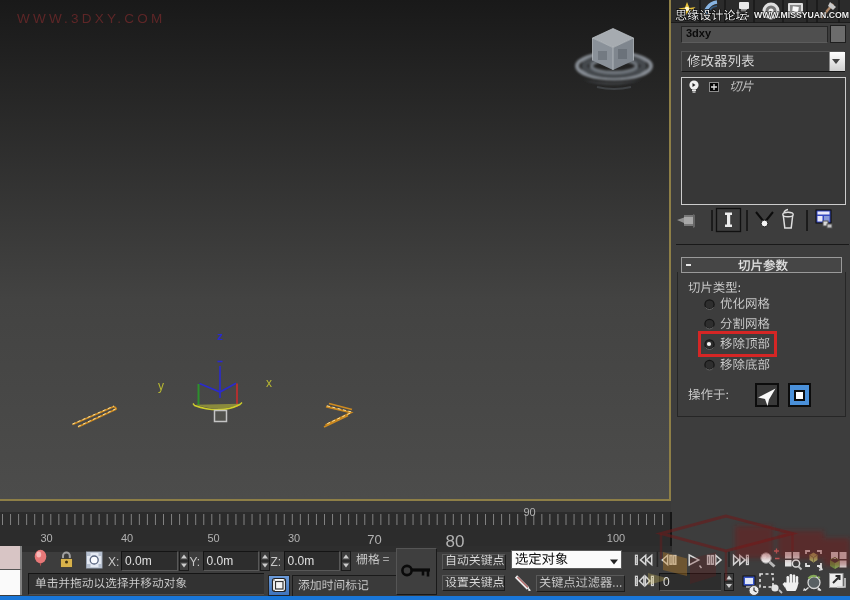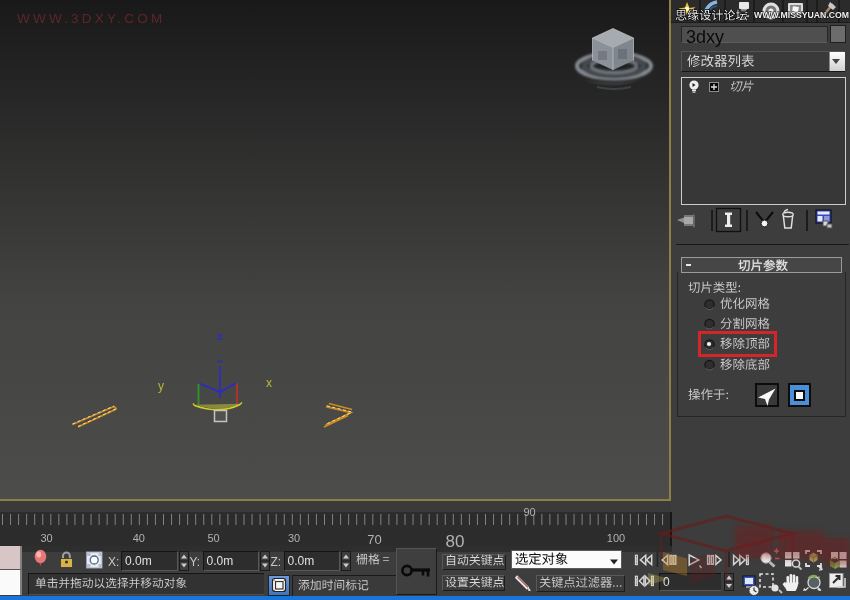--- a/index.html
+++ b/index.html
@@ -84,21 +84,21 @@
 <path d="M159,2 l6,5 -3,3 -5,-4 z" fill="#c8c8c8"></path>
 </g>
   </svg>
 <svg class="ab" style="left:675.0px;top:9.3px;z-index:4" width="75" height="16">
     <path fill="#f0f0f0" stroke="#0d0d0d" stroke-width="1.5" paint-order="stroke" d="M3.5 7.7V10.1C3.5 11.1 3.8 11.4 5.1 11.4C5.4 11.4 7.3 11.4 7.6 11.4C8.7 11.4 9.0 11.0 9.1 9.3C8.9 9.3 8.5 9.1 8.3 9.0C8.2 10.3 8.1 10.5 7.5 10.5C7.1 10.5 5.5 10.5 5.2 10.5C4.5 10.5 4.4 10.5 4.4 10.1V7.7ZM4.6 7.3C5.5 7.8 6.6 8.5 7.1 9.1L7.8 8.4C7.2 7.9 6.1 7.2 5.2 6.7ZM9.0 7.9C9.7 8.8 10.4 10.1 10.6 10.9L11.5 10.5C11.2 9.7 10.5 8.4 9.8 7.5ZM1.9 7.7C1.7 8.6 1.2 9.8 0.6 10.6L1.4 11.0C2.0 10.2 2.4 8.9 2.7 7.9ZM1.8 1.0V6.5H10.2V1.0ZM2.6 4.1H5.6V5.7H2.6ZM6.5 4.1H9.4V5.7H6.5ZM2.6 1.8H5.6V3.4H2.6ZM6.5 1.8H9.4V3.4H6.5Z M12.7 10.0 12.9 10.8C13.9 10.4 15.3 9.9 16.6 9.3L16.4 8.6C15.0 9.1 13.6 9.7 12.7 10.0ZM18.1 0.5C17.9 1.4 17.6 2.7 17.4 3.5H21.2L21.0 4.3H16.5V5.1H19.3C18.5 5.6 17.4 6.1 16.4 6.4C16.6 6.6 16.8 6.9 16.9 7.1C17.5 6.8 18.2 6.5 18.9 6.1C19.1 6.3 19.3 6.6 19.5 6.8C18.8 7.4 17.6 7.9 16.6 8.2C16.8 8.4 17.0 8.7 17.1 8.9C18.0 8.5 19.1 7.9 19.8 7.4C20.0 7.6 20.1 7.9 20.1 8.1C19.3 9.0 17.7 10.0 16.4 10.4C16.6 10.6 16.8 10.8 16.9 11.0C18.1 10.6 19.4 9.8 20.3 8.9C20.4 9.7 20.3 10.4 20.0 10.6C19.8 10.8 19.6 10.9 19.4 10.9C19.1 10.9 18.9 10.8 18.5 10.8C18.7 11.0 18.7 11.4 18.7 11.6C19.0 11.6 19.3 11.6 19.5 11.6C20.0 11.6 20.3 11.5 20.5 11.2C21.2 10.7 21.4 9.1 20.8 7.6L21.5 7.3C21.8 8.8 22.3 10.2 23.2 11.0C23.3 10.8 23.6 10.5 23.8 10.3C22.9 9.7 22.4 8.4 22.2 7.0C22.6 6.7 23.1 6.5 23.4 6.2L22.8 5.7C22.3 6.1 21.3 6.6 20.5 7.0C20.3 6.6 19.9 6.1 19.5 5.8C19.8 5.5 20.1 5.3 20.4 5.1H23.7V4.3H21.8C22.0 3.4 22.2 2.2 22.4 1.3L21.8 1.2L21.6 1.3H18.8L19.0 0.6ZM21.5 1.9 21.3 2.9H18.4L18.6 1.9ZM12.9 5.5C13.0 5.4 13.3 5.4 14.8 5.2C14.3 6.0 13.8 6.6 13.6 6.9C13.2 7.3 12.9 7.6 12.7 7.7C12.8 7.9 12.9 8.3 13.0 8.4C13.2 8.3 13.6 8.1 16.3 7.4C16.3 7.2 16.3 6.9 16.3 6.7L14.3 7.2C15.1 6.1 15.9 4.8 16.6 3.5L15.9 3.1C15.7 3.5 15.5 4.0 15.2 4.4L13.8 4.5C14.5 3.5 15.2 2.2 15.8 0.9L15.0 0.6C14.5 2.0 13.6 3.6 13.3 4.0C13.0 4.4 12.8 4.7 12.6 4.7C12.7 5.0 12.8 5.4 12.9 5.5Z M25.7 1.3C26.3 1.8 27.1 2.6 27.5 3.2L28.1 2.5C27.7 2.0 26.9 1.2 26.3 0.7ZM24.7 4.3V5.2H26.4V9.5C26.4 10.1 26.1 10.5 25.8 10.6C26.0 10.8 26.2 11.2 26.3 11.4C26.5 11.1 26.8 10.9 29.0 9.3C28.9 9.1 28.7 8.8 28.7 8.5L27.3 9.5V4.3ZM30.1 0.9V2.3C30.1 3.2 29.9 4.2 28.3 4.9C28.4 5.0 28.8 5.4 28.9 5.6C30.6 4.7 31.0 3.4 31.0 2.3V1.8H33.1V3.7C33.1 4.6 33.3 5.0 34.2 5.0C34.3 5.0 34.9 5.0 35.1 5.0C35.3 5.0 35.6 5.0 35.7 4.9C35.7 4.7 35.6 4.4 35.6 4.1C35.5 4.2 35.2 4.2 35.1 4.2C34.9 4.2 34.4 4.2 34.2 4.2C34.0 4.2 34.0 4.1 34.0 3.7V0.9ZM33.9 6.7C33.5 7.6 32.9 8.4 32.1 9.1C31.2 8.4 30.6 7.6 30.2 6.7ZM28.8 5.8V6.7H29.5L29.3 6.7C29.8 7.9 30.5 8.8 31.3 9.6C30.4 10.2 29.4 10.6 28.3 10.8C28.5 11.0 28.7 11.4 28.8 11.6C29.9 11.3 31.0 10.8 32.0 10.2C32.9 10.9 34.0 11.3 35.3 11.7C35.4 11.4 35.7 11.0 35.9 10.8C34.7 10.6 33.7 10.2 32.8 9.6C33.8 8.7 34.6 7.6 35.1 6.0L34.5 5.8L34.4 5.8Z M38.0 1.3C38.6 1.8 39.5 2.7 39.9 3.2L40.5 2.5C40.1 2.0 39.2 1.2 38.6 0.7ZM36.9 4.3V5.2H38.8V9.5C38.8 10.0 38.4 10.4 38.2 10.6C38.3 10.7 38.6 11.1 38.7 11.4C38.9 11.1 39.2 10.9 41.5 9.2C41.4 9.1 41.2 8.7 41.2 8.4L39.7 9.5V4.3ZM43.9 0.5V4.5H40.8V5.4H43.9V11.6H44.8V5.4H47.9V4.5H44.8V0.5Z M49.7 1.4C50.4 2.0 51.4 2.8 51.8 3.4L52.4 2.7C52.0 2.2 51.0 1.3 50.3 0.8ZM55.9 0.5C55.3 1.9 54.1 3.7 52.2 4.9C52.4 5.1 52.7 5.4 52.8 5.6C54.3 4.5 55.5 3.2 56.2 1.9C57.1 3.3 58.4 4.7 59.6 5.5C59.7 5.3 60.0 5.0 60.2 4.8C59.0 4.0 57.5 2.5 56.7 1.1L56.9 0.6ZM58.2 5.5C57.3 6.1 56.0 6.8 54.9 7.4V4.9H54.0V9.9C54.0 11.0 54.3 11.3 55.6 11.3C55.9 11.3 57.9 11.3 58.2 11.3C59.3 11.3 59.6 10.8 59.7 9.1C59.5 9.1 59.1 8.9 58.9 8.8C58.8 10.2 58.7 10.5 58.1 10.5C57.7 10.5 56.0 10.5 55.7 10.5C55.0 10.5 54.9 10.4 54.9 9.9V8.3C56.1 7.8 57.6 7.0 58.8 6.2ZM50.7 11.4V11.4C50.9 11.1 51.2 10.8 53.2 9.2C53.1 9.1 52.9 8.7 52.9 8.5L51.7 9.4V4.3H48.9V5.2H50.8V9.5C50.8 10.1 50.4 10.5 50.2 10.7C50.3 10.9 50.6 11.2 50.7 11.4Z M65.6 1.4V2.3H71.3V1.4ZM65.2 11.1C65.5 11.0 66.1 10.9 70.7 10.3C70.9 10.8 71.1 11.2 71.2 11.6L72.1 11.2C71.7 10.2 70.8 8.5 70.2 7.2L69.3 7.5C69.7 8.1 70.0 8.8 70.3 9.5L66.3 10.0C67.0 8.8 67.8 7.3 68.4 5.8H71.9V4.9H65.0V5.8H67.3C66.7 7.4 65.9 8.9 65.6 9.3C65.3 9.8 65.1 10.1 64.9 10.2C65.0 10.4 65.1 10.9 65.2 11.1ZM60.9 9.2 61.2 10.1C62.3 9.6 63.7 9.0 65.0 8.4L64.8 7.6L63.4 8.2V4.3H64.8V3.4H63.4V0.6H62.5V3.4H61.0V4.3H62.5V8.6C61.9 8.8 61.3 9.0 60.9 9.2Z"></path>
   </svg>
 <svg class="ab" style="left:754px;top:7px;z-index:4" width="96" height="16">
     <text x="0" y="11" font-size="8.7" font-weight="bold" font-family="Liberation Sans" fill="#f0f0f0" stroke="#0d0d0d" stroke-width="1" paint-order="stroke">WWW.MISSYUAN.COM</text>
   </svg>
 <div class="ab" style="left:681px;top:26px;width:147px;height:17px;background:#4f4f4f;border:1px solid #262626;border-bottom-color:#5c5c5c;box-sizing:border-box;z-index:2"></div>
-<div class="ab" style="left:686px;top:27px;font-size:18px;font-weight:normal;color:#0a0a0a;z-index:3">3dxy</div>
+<div class="ab" style="left:686px;top:27px;font-size:11px;font-weight:bold;color:#0a0a0a;z-index:3">3dxy</div>
 <div class="ab" style="left:830px;top:25px;width:16px;height:18px;background:#6c6c6c;border:1px solid #1e1e1e;box-sizing:border-box;z-index:2"></div>
 <div class="ab" style="left:681px;top:51px;width:164px;height:21px;background:#3a3a3a;border:1px solid #555;border-bottom-color:#161616;border-right-color:#161616;box-sizing:border-box;z-index:2"></div>
 <svg class="ab" style="left:687.0px;top:53.9px;z-index:3" width="70" height="18">
     <path fill="#d8d8d8" d="M9.4 6.7C8.7 7.4 7.3 8.0 6.1 8.4C6.3 8.5 6.6 8.8 6.7 9.0C8.0 8.5 9.4 7.8 10.2 7.0ZM10.7 8.0C9.8 9.0 8.0 9.7 6.3 10.1C6.5 10.3 6.7 10.6 6.8 10.8C8.7 10.3 10.4 9.5 11.5 8.3ZM12.0 9.5C10.8 10.9 8.3 11.7 5.6 12.1C5.8 12.3 6.0 12.7 6.1 12.9C9.0 12.4 11.5 11.4 12.9 9.8ZM4.1 4.3V10.8H5.0V4.3ZM7.5 2.9H11.2C10.8 3.6 10.1 4.2 9.3 4.8C8.5 4.2 7.9 3.5 7.5 2.9ZM7.6 0.5C7.1 2.0 6.1 3.4 5.0 4.3C5.2 4.4 5.6 4.7 5.8 4.9C6.2 4.5 6.6 4.1 7.0 3.6C7.4 4.1 7.9 4.7 8.5 5.2C7.5 5.8 6.2 6.2 5.0 6.4C5.2 6.6 5.4 6.9 5.5 7.2C6.8 6.9 8.2 6.4 9.3 5.8C10.2 6.3 11.3 6.8 12.6 7.1C12.7 6.8 12.9 6.5 13.1 6.3C12.0 6.0 11.0 5.7 10.1 5.2C11.2 4.5 12.0 3.5 12.5 2.3L11.9 2.0L11.8 2.0H8.0C8.2 1.6 8.4 1.2 8.6 0.8ZM3.2 0.6C2.5 2.7 1.4 4.8 0.3 6.1C0.4 6.4 0.7 6.9 0.8 7.2C1.2 6.6 1.7 6.0 2.1 5.4V13.0H3.0V3.6C3.4 2.7 3.8 1.8 4.1 0.9Z M21.6 4.0H24.4C24.1 5.8 23.7 7.2 23.0 8.5C22.4 7.2 21.9 5.7 21.6 4.1ZM14.5 1.5V2.5H18.3V5.3H14.7V10.5C14.7 11.0 14.5 11.2 14.3 11.3C14.5 11.5 14.6 12.0 14.7 12.3C15.0 12.1 15.5 11.8 19.4 10.3C19.4 10.1 19.3 9.6 19.3 9.3L15.7 10.6V6.3H19.3L19.2 6.4C19.4 6.6 19.8 7.0 20.0 7.2C20.4 6.7 20.7 6.1 21.0 5.5C21.3 7.0 21.8 8.3 22.4 9.4C21.6 10.6 20.5 11.4 19.1 12.1C19.3 12.3 19.6 12.8 19.7 13.0C21.1 12.3 22.2 11.5 23.0 10.4C23.8 11.4 24.7 12.3 25.9 12.9C26.0 12.6 26.3 12.2 26.6 12.0C25.4 11.5 24.4 10.6 23.6 9.5C24.5 8.0 25.1 6.2 25.5 4.0H26.4V3.0H22.0C22.2 2.3 22.4 1.5 22.5 0.7L21.5 0.5C21.1 2.8 20.4 4.9 19.3 6.3V1.5Z M29.6 2.0H31.9V3.9H29.6ZM35.4 2.0H37.8V3.9H35.4ZM35.3 5.3C35.9 5.6 36.5 5.9 37.0 6.2H33.1C33.4 5.8 33.7 5.3 33.9 4.9L32.9 4.7V1.1H28.7V4.8H32.8C32.6 5.3 32.3 5.8 31.9 6.2H27.7V7.1H31.0C30.1 7.9 28.9 8.7 27.4 9.2C27.6 9.4 27.9 9.7 28.0 10.0L28.7 9.7V13.0H29.7V12.6H31.9V12.9H32.9V8.8H30.3C31.1 8.3 31.8 7.7 32.3 7.1H34.9C35.4 7.7 36.2 8.3 37.0 8.8H34.5V13.0H35.4V12.6H37.8V12.9H38.8V9.7L39.5 9.9C39.6 9.6 39.9 9.3 40.1 9.1C38.7 8.7 37.1 8.0 36.1 7.1H39.8V6.2H37.4L37.8 5.8C37.4 5.5 36.5 5.0 35.8 4.8ZM34.5 1.1V4.8H38.8V1.1ZM29.7 11.7V9.7H31.9V11.7ZM35.4 11.7V9.7H37.8V11.7Z M49.2 2.1V9.7H50.2V2.1ZM51.9 0.6V11.7C51.9 11.9 51.9 11.9 51.7 11.9C51.4 11.9 50.7 11.9 50.0 11.9C50.1 12.2 50.3 12.6 50.3 12.9C51.4 12.9 52.0 12.9 52.4 12.7C52.8 12.6 53.0 12.3 53.0 11.6V0.6ZM42.9 7.8C43.6 8.3 44.5 8.9 45.0 9.4C44.1 10.7 42.9 11.7 41.6 12.2C41.8 12.4 42.1 12.8 42.2 13.0C45.0 11.7 47.1 9.1 47.8 4.4L47.2 4.2L47.0 4.3H44.0C44.2 3.6 44.4 2.9 44.5 2.2H48.2V1.3H41.3V2.2H43.5C43.1 4.3 42.3 6.2 41.2 7.5C41.4 7.6 41.8 8.0 42.0 8.2C42.6 7.4 43.2 6.4 43.6 5.2H46.7C46.4 6.5 46.0 7.6 45.5 8.5C45.0 8.1 44.2 7.5 43.5 7.1Z M57.4 12.9C57.7 12.7 58.2 12.6 62.0 11.4C61.9 11.2 61.8 10.8 61.8 10.5L58.5 11.5V8.5C59.3 7.9 60.1 7.3 60.6 6.7C61.7 9.5 63.6 11.6 66.4 12.5C66.5 12.2 66.8 11.8 67.1 11.6C65.7 11.2 64.6 10.6 63.6 9.7C64.5 9.2 65.5 8.5 66.3 7.8L65.4 7.2C64.8 7.8 63.9 8.5 63.1 9.1C62.5 8.4 62.0 7.6 61.6 6.7H66.6V5.8H61.2V4.6H65.6V3.8H61.2V2.6H66.2V1.7H61.2V0.5H60.2V1.7H55.4V2.6H60.2V3.8H56.1V4.6H60.2V5.8H54.9V6.7H59.4C58.1 7.8 56.2 8.9 54.5 9.4C54.7 9.6 55.0 10.0 55.2 10.2C55.9 10.0 56.7 9.6 57.5 9.1V11.1C57.5 11.7 57.2 11.9 57.0 12.0C57.1 12.2 57.3 12.7 57.4 12.9Z"></path>
   </svg>
 <div class="ab" style="left:829px;top:52px;width:16px;height:19px;background:linear-gradient(#ffffff,#cfcfcf);border-left:1px solid #888;box-sizing:border-box;z-index:2"></div>
 <svg class="ab" style="left:831px;top:58px;z-index:4" width="12" height="8">
     <path d="M1,1 L5,6 L9,1 Z" fill="#444"></path>
   </svg>
 <div class="ab" style="left:681px;top:77px;width:165px;height:128px;background:#373737;border:1px solid #cccccc;box-sizing:border-box;z-index:2"></div>
@@ -186,21 +186,21 @@
   </svg>
 <div class="ab" style="left:788px;top:383px;width:23px;height:24px;background:#4a90d9;border:2px solid #0c0c0c;box-sizing:border-box;z-index:2"></div>
 <div class="ab" style="left:794px;top:389.5px;width:11px;height:11px;background:#ffffff;border:2px solid #0c0c0c;box-sizing:border-box;z-index:4"></div>
 <div class="ab" style="left:0px;top:501px;width:671px;height:11px;background:#3a3a3a;z-index:1"></div>
 <div class="ab" style="left:0px;top:512px;width:672px;height:34px;background:#2c2c2c;z-index:1"></div>
 <svg class="ab" style="left:0;top:514px;z-index:2" width="672" height="12">
     <path d="M2.50,0 V11 M10.55,0 V11 M18.60,0 V11 M26.65,0 V11 M34.70,0 V11 M42.75,0 V11 M50.80,0 V11 M58.85,0 V11 M66.90,0 V11 M74.95,0 V11 M83.00,0 V11 M91.05,0 V11 M99.10,0 V11 M107.15,0 V11 M115.20,0 V11 M123.25,0 V11 M131.30,0 V11 M139.35,0 V11 M147.40,0 V11 M155.45,0 V11 M163.50,0 V11 M171.55,0 V11 M179.60,0 V11 M187.65,0 V11 M195.70,0 V11 M203.75,0 V11 M211.80,0 V11 M219.85,0 V11 M227.90,0 V11 M235.95,0 V11 M244.00,0 V11 M252.05,0 V11 M260.10,0 V11 M268.15,0 V11 M276.20,0 V11 M284.25,0 V11 M292.30,0 V11 M300.35,0 V11 M308.40,0 V11 M316.45,0 V11 M324.50,0 V11 M332.55,0 V11 M340.60,0 V11 M348.65,0 V11 M356.70,0 V11 M364.75,0 V11 M372.80,0 V11 M380.85,0 V11 M388.90,0 V11 M396.95,0 V11 M405.00,0 V11 M413.05,0 V11 M421.10,0 V11 M429.15,0 V11 M437.20,0 V11 M445.25,0 V11 M453.30,0 V11 M461.35,0 V11 M469.40,0 V11 M477.45,0 V11 M485.50,0 V11 M493.55,0 V11 M501.60,0 V11 M509.65,0 V11 M517.70,0 V11 M525.75,0 V11 M533.80,0 V11 M541.85,0 V11 M549.90,0 V11 M557.95,0 V11 M566.00,0 V11 M574.05,0 V11 M582.10,0 V11 M590.15,0 V11 M598.20,0 V11 M606.25,0 V11 M614.30,0 V11 M622.35,0 V11 M630.40,0 V11 M638.45,0 V11 M646.50,0 V11 M654.55,0 V11 M662.60,0 V11" stroke="#828282" stroke-width="1"></path>
   </svg>
 <div class="ab" style="left:670px;top:512px;width:2px;height:34px;background:#161616;z-index:2"></div>
 <div class="ab" style="left:40.5px;top:532px;width:24px;text-align:left;font-size:11px;color:#b2b2b2;z-index:3">30</div>
-<div class="ab" style="left:121px;top:532px;width:24px;text-align:right;font-size:11px;color:#b2b2b2;z-index:3">40</div>
+<div class="ab" style="left:121px;top:532px;width:24px;text-align:left;font-size:11px;color:#b2b2b2;z-index:3">40</div>
 <div class="ab" style="left:201.5px;top:532px;width:24px;text-align:center;font-size:11px;color:#b2b2b2;z-index:3">50</div>
 <div class="ab" style="left:282px;top:532px;width:24px;text-align:center;font-size:11px;color:#b2b2b2;z-index:3">30</div>
 <div class="ab" style="left:362.5px;top:532px;width:24px;text-align:center;font-size:13px;color:#b2b2b2;z-index:3">70</div>
 <div class="ab" style="left:443px;top:532px;width:24px;text-align:center;font-size:17px;color:#b2b2b2;z-index:3">80</div>
 <div class="ab" style="left:523.5px;top:506px;width:24px;text-align:left;font-size:11px;color:#b2b2b2;z-index:3">90</div>
 <div class="ab" style="left:604px;top:532px;width:24px;text-align:center;font-size:11px;color:#b2b2b2;z-index:3">100</div>
 <div class="ab" style="left:0px;top:546px;width:850px;height:50px;background:#3d3d3d;z-index:1"></div>
 <div class="ab" style="left:0px;top:546px;width:672px;height:6px;background:#2e2e2e;z-index:1"></div>
 <div class="ab" style="left:0px;top:546px;width:22px;height:24px;background:#d8c5c5;border-right:2px solid #808080;border-bottom:1px solid #555;box-sizing:border-box;z-index:2"></div>
 <div class="ab" style="left:0px;top:570px;width:22px;height:25px;background:#fafafa;border-right:2px solid #808080;box-sizing:border-box;z-index:2"></div>

